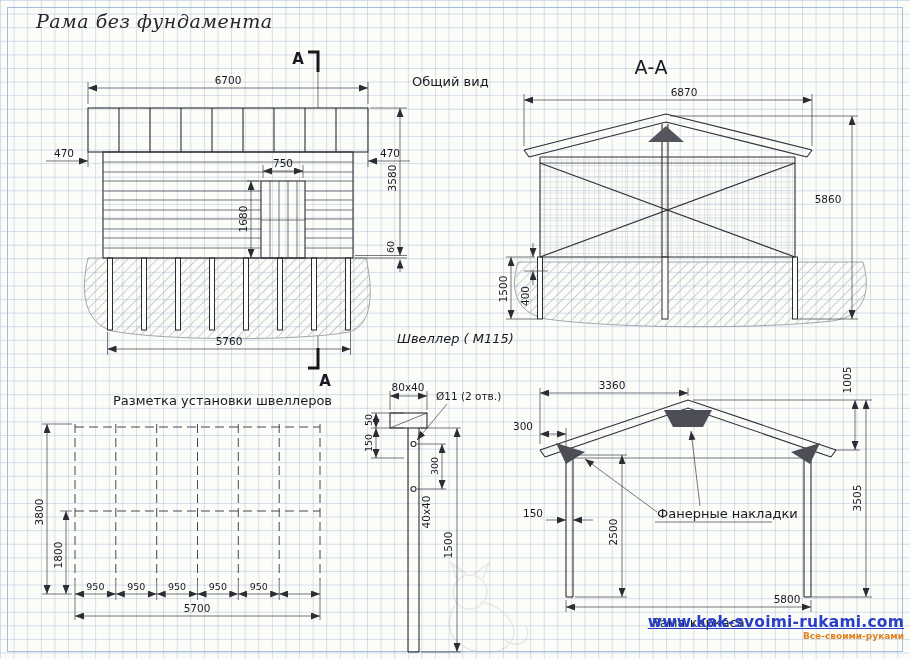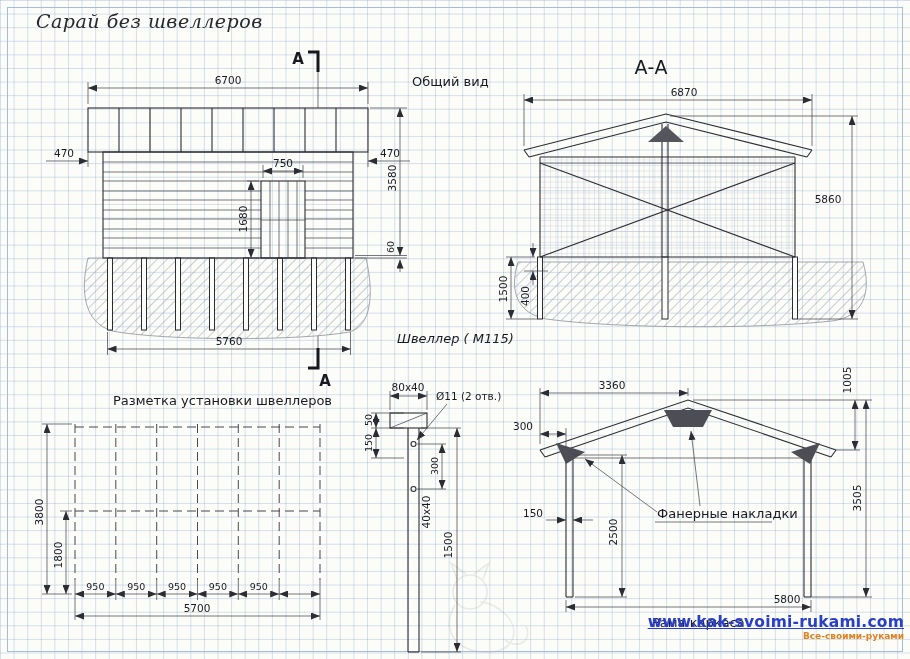--- a/index.html
+++ b/index.html
@@ -34,21 +34,21 @@
   .lbl{font-size:13px;}
   .lbl-i{font-size:13px;font-style:italic;}
   .big{font-size:19px;}
   .mk{font-size:15px;font-weight:bold;}
 </style>
 </head>
 <body>
 
 <div class="page">
 
-  <div class="title">Сарай без швеллеров</div>
+  <div class="title">Рама без фундамента</div>
 
   <svg class="sheet" width="910" height="659" viewBox="0 0 910 659">
     <defs>
       <marker id="ae" viewBox="0 0 9 7" refX="9" refY="3.5" markerWidth="9" markerHeight="7" orient="auto" markerUnits="userSpaceOnUse">
         <path d="M0,0L9,3.5L0,7z" fill="#2c2c34"></path>
       </marker>
       <marker id="as" viewBox="0 0 9 7" refX="9" refY="3.5" markerWidth="9" markerHeight="7" orient="auto-start-reverse" markerUnits="userSpaceOnUse">
         <path d="M0,0L9,3.5L0,7z" fill="#2c2c34"></path>
       </marker>
       <pattern id="hatch" width="7" height="7" patternTransform="rotate(45)" patternUnits="userSpaceOnUse">

